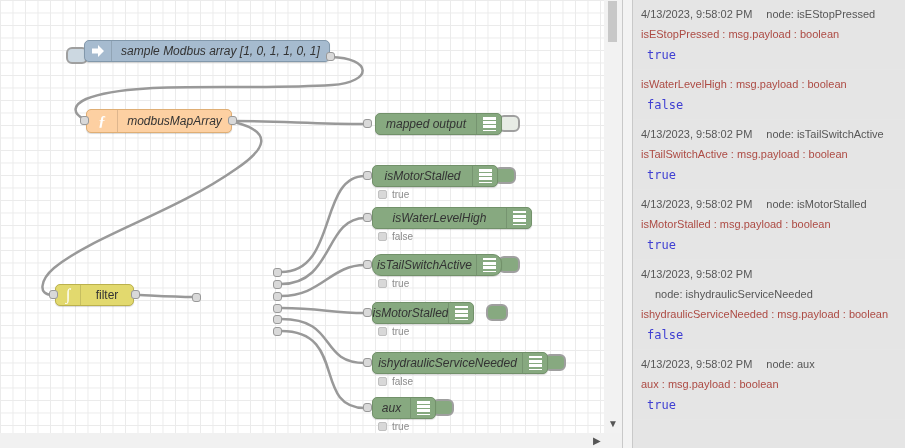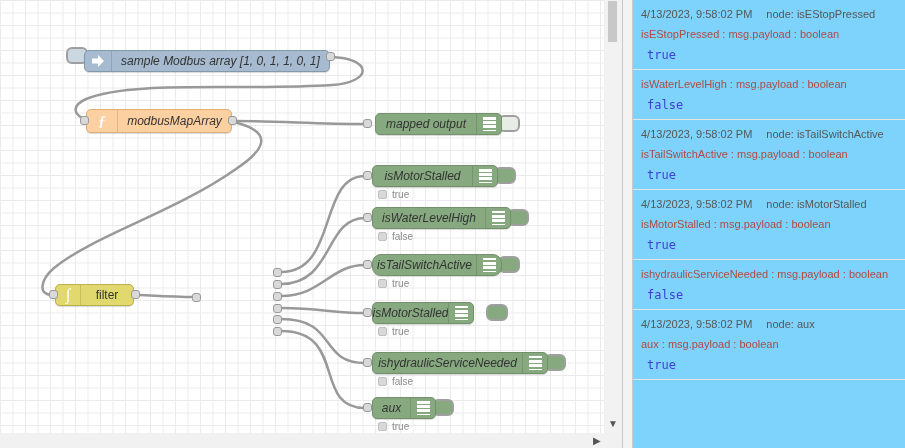--- a/index.html
+++ b/index.html
@@ -49,21 +49,21 @@
 
   
   #vscroll{position:absolute;left:604px;top:0;width:18px;height:433px;background:#f2f2f2;z-index:5;}
   #vthumb{position:absolute;left:4px;top:1px;width:9px;height:41px;background:#c8c8c8;}
   .sarrow{position:absolute;color:#555;font-size:10px;line-height:10px;}
   #hscroll{position:absolute;left:0;top:433px;width:622px;height:15px;background:#f1f1f1;z-index:5;}
   #sep{position:absolute;left:622px;top:0;width:11px;height:448px;background:#f3f3f3;
     border-left:1px solid #c9c9c9;border-right:1px solid #c9c9c9;box-sizing:border-box;z-index:6;}
 
   
-  #sidebar{position:absolute;left:633px;top:0;width:272px;height:448px;background:#7dd3fc;
+  #sidebar{position:absolute;left:633px;top:0;width:272px;height:448px;background:#e5e5e5;
     overflow:hidden;z-index:6;}
   .dmsg{padding:4px 8px 3px 8px;border-bottom:1px solid #e6e6e6;}
   .dmeta-row{line-height:20px;font-size:11px;color:#575757;}
   .dnode{display:inline-block;margin-left:14px;}
   .dpath{line-height:20px;font-size:11px;color:#ad4b44;}
   .dval{line-height:22px;font-size:12px;color:#3f3fd2;
     font-family:"DejaVu Sans Mono",monospace;margin-left:6px;}
 </style>
 </head>
 <body>
@@ -78,21 +78,21 @@
       <path d="M140 295 C160 296, 175 297, 194 297"></path>
       <path d="M281 272 C338 272, 318 176, 365 176"></path>
       <path d="M281 284 C334 284, 324 218, 365 218"></path>
       <path d="M281 296 C322 296, 330 265, 365 265"></path>
       <path d="M281 308 C322 308, 330 313, 365 313"></path>
       <path d="M281 319 C338 319, 318 363, 365 363"></path>
       <path d="M281 331 C348 331, 312 408, 365 408"></path>
     </svg>
 
     <div class="nbtn blue" style="left:66px;top:47px;"></div>
-    <div class="node inject it" style="left:84px;top:50px;width:246px;">
+    <div class="node inject it" style="left:84px;top:40px;width:246px;">
       <div class="istrip">
         <svg width="14" height="14" viewBox="0 0 14 14">
             <path d="M1 4.5 h6 v-3.5 l6 6 -6 6 v-3.5 h-6 z" fill="#fff"></path>
           </svg>
       </div>
       <span class="nlabel">sample Modbus array [1, 0, 1, 1, 0, 1]</span>
     </div>
     <div class="port" style="left:326px;top:52px;"></div>
 
     <div class="port" style="left:80px;top:116px;"></div>
@@ -121,21 +121,21 @@
           <span class="bars"></span>
         </div>
     </div>
     <div class="nstatus" style="left:378px;top:189px;">
       <span class="sdot"></span>
       <span class="stext">true</span>
     </div>
 
     <div class="port" style="left:363px;top:213px;"></div>
     <div class="nbtn on" style="left:507px;top:209px;"></div>
-    <div class="node debug it" style="left:372px;top:207px;width:139px;">
+    <div class="node debug it" style="left:372px;top:207px;width:160px;">
       <span class="nlabel">isWaterLevelHigh</span>
       <div class="istrip-r">
           <span class="bars"></span>
         </div>
     </div>
     <div class="nstatus" style="left:378px;top:231px;">
       <span class="sdot"></span>
       <span class="stext">false</span>
     </div>
 
@@ -243,20 +243,23 @@
 
     <div class="dmsg">
       <div class="dmeta-row">
         <span>4/13/2023, 9:58:02 PM</span><span class="dnode">node: isMotorStalled</span>
       </div>
       <div class="dpath">isMotorStalled : msg.payload : boolean</div>
       <div class="dval">true</div>
     </div>
 
     <div class="dmsg">
+      <div class="dmeta-row">
+        <span>4/13/2023, 9:58:02 PM</span><span class="dnode">node: ishydraulicServiceNeeded</span>
+      </div>
       <div class="dpath">ishydraulicServiceNeeded : msg.payload : boolean</div>
       <div class="dval">false</div>
     </div>
 
     <div class="dmsg">
       <div class="dmeta-row">
         <span>4/13/2023, 9:58:02 PM</span><span class="dnode">node: aux</span>
       </div>
       <div class="dpath">aux : msg.payload : boolean</div>
       <div class="dval">true</div>

